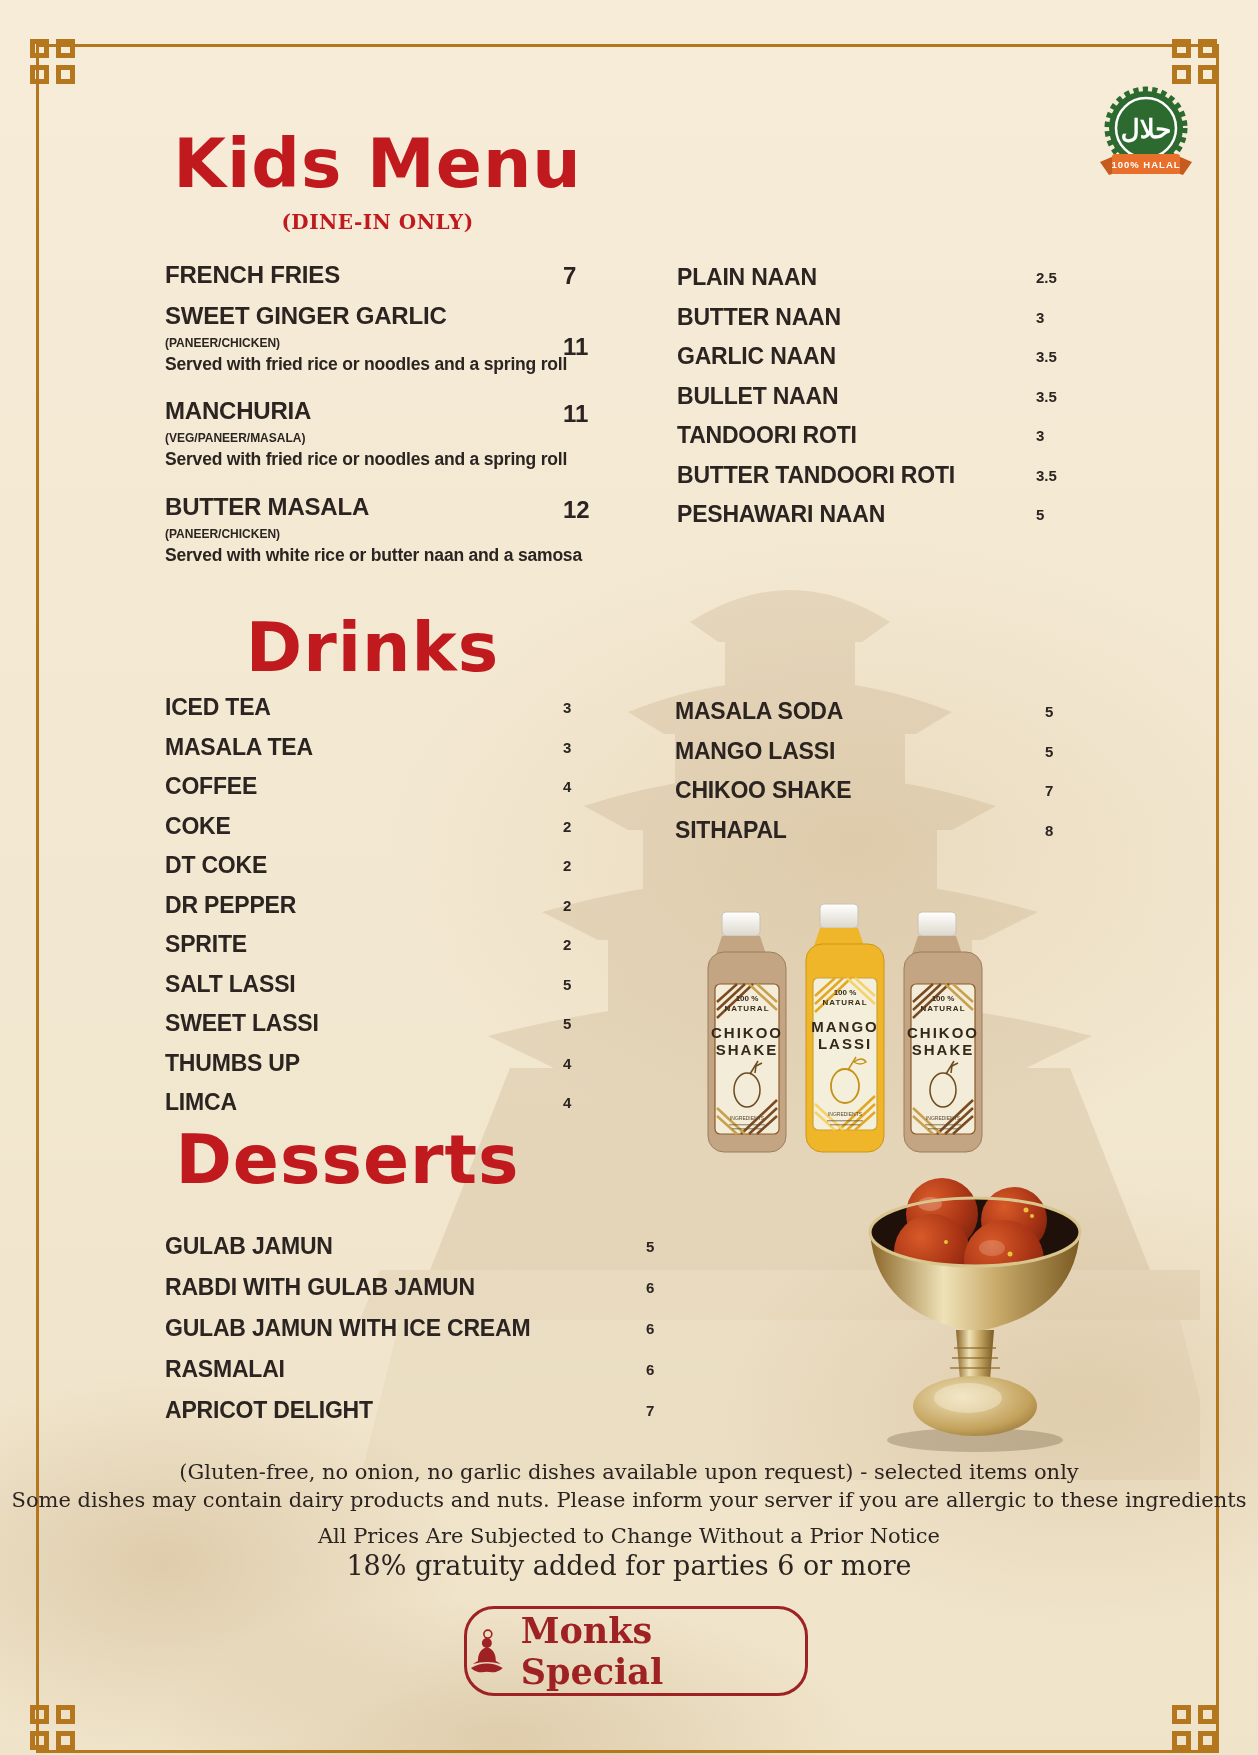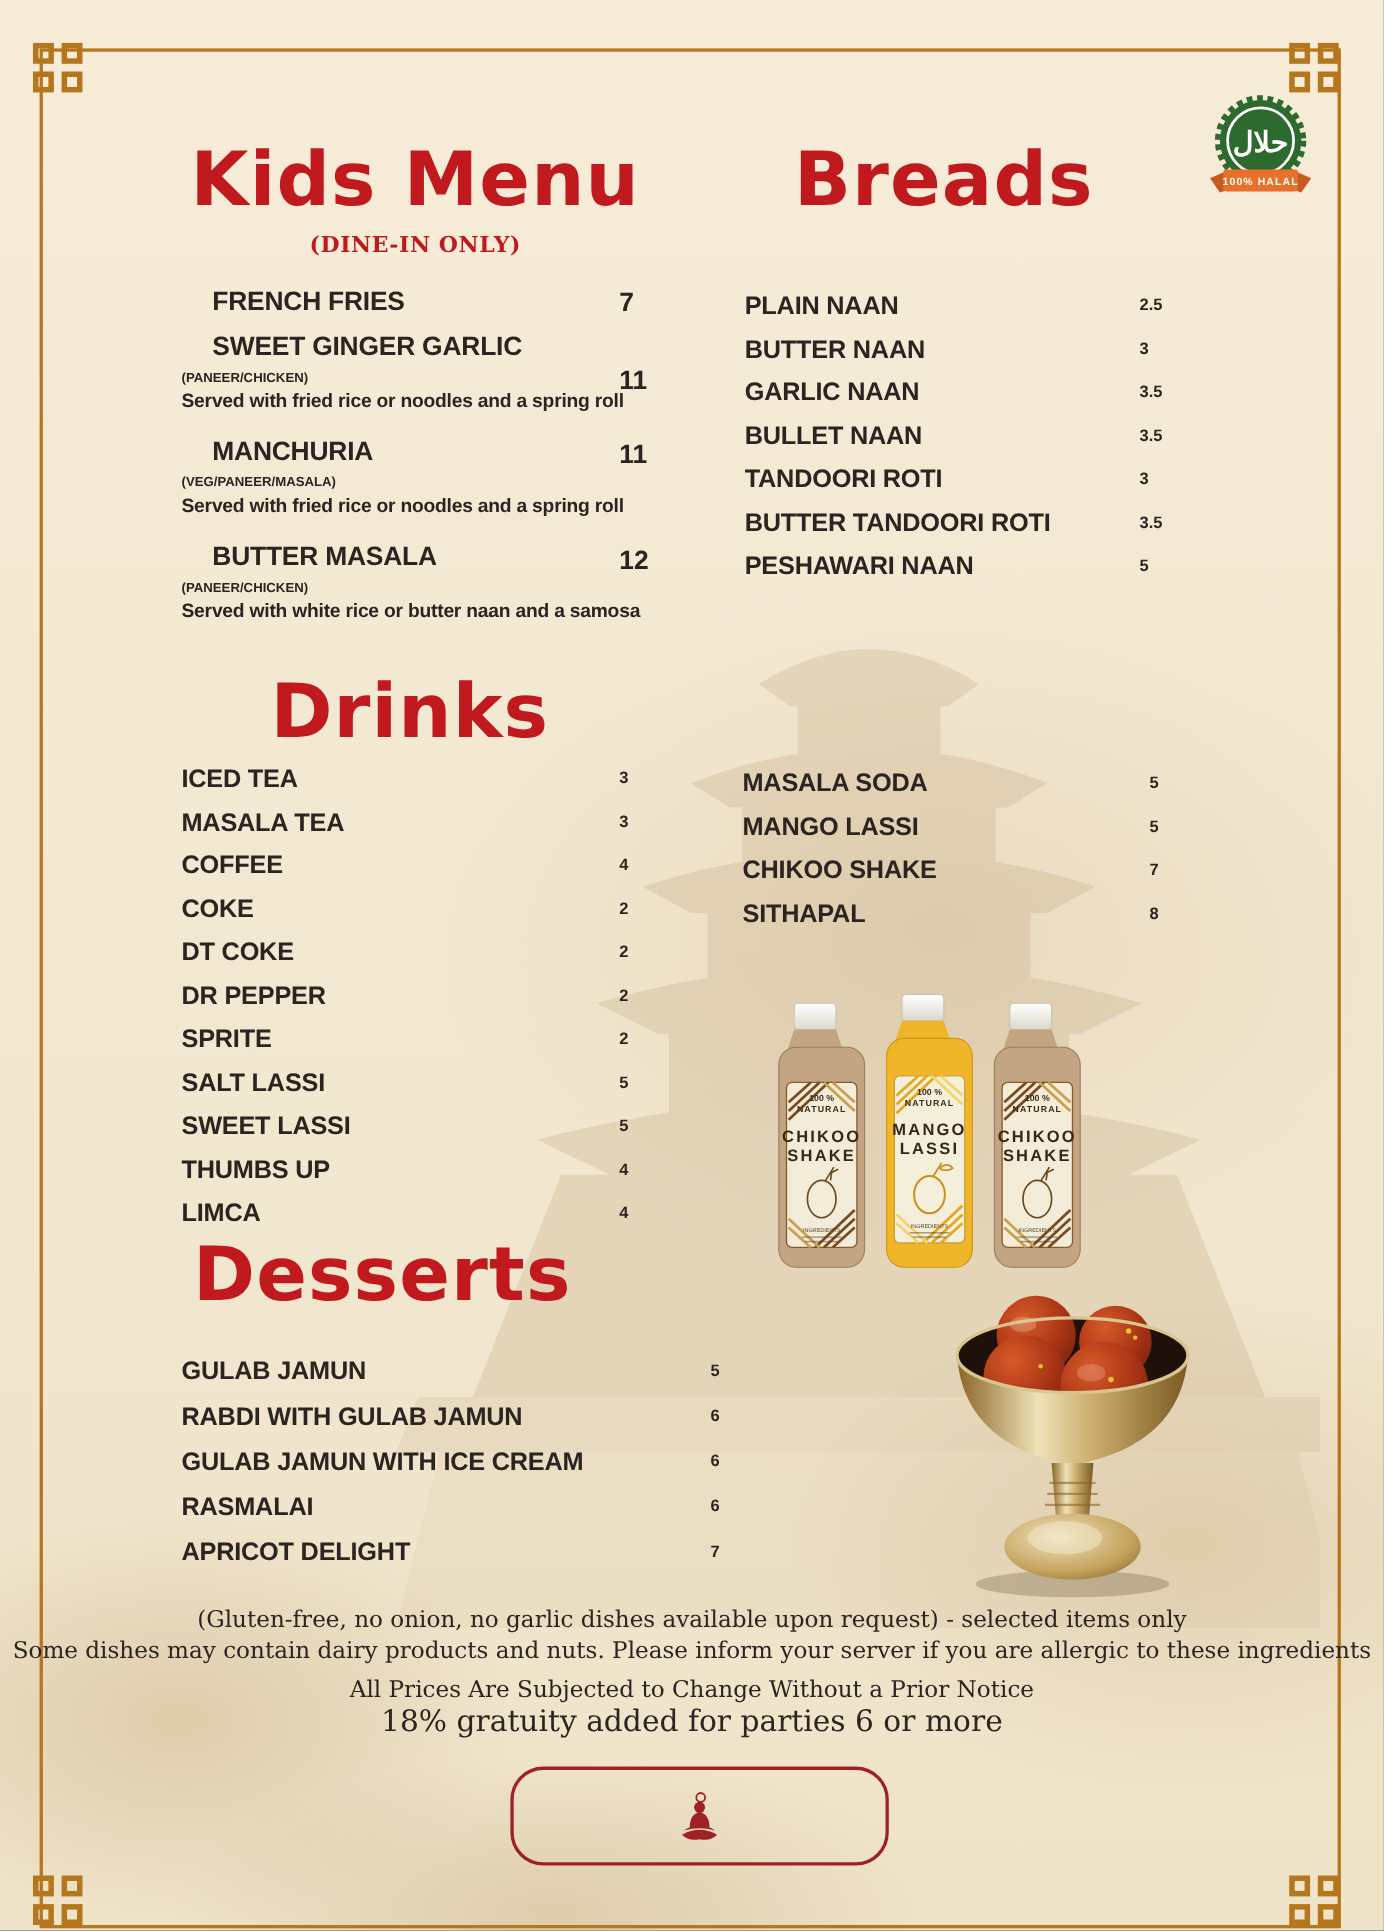--- a/index.html
+++ b/index.html
@@ -28,21 +28,21 @@
     font-size:68px;line-height:1;color:var(--red);text-align:center;letter-spacing:1px;}
   .sec-sub{position:absolute;text-align:center;font-family:"DejaVu Serif",serif;
     font-weight:bold;font-size:20px;color:var(--red);letter-spacing:.5px;}
 
   .mlist{position:absolute;}
   .mrow{position:relative;line-height:39.5px;height:39.5px;white-space:nowrap;}
   .nm{font-weight:bold;font-size:23px;letter-spacing:-.2px;}
   .pr{position:absolute;top:0;font-weight:bold;font-size:15px;}
 
   .kblock{position:absolute;left:165px;width:440px;}
-  .kblock .knm{font-weight:bold;font-size:24px;line-height:26px;letter-spacing:-.2px;margin-left:28px;}
+  .kblock .knm{font-weight:bold;font-size:24px;line-height:26px;letter-spacing:-.2px;}
   .kblock .kvar{font-weight:bold;font-size:12px;line-height:21px;margin-top:4px;}
   .kblock .kdesc{font-weight:bold;font-size:17.5px;line-height:21px;letter-spacing:-.2px;}
   .kblock .kpr{position:absolute;left:398px;font-weight:bold;font-size:24px;}
 
   .note{position:absolute;left:0;width:1258px;text-align:center;
     font-family:"DejaVu Serif",serif;color:var(--ink);}
   .special-btn{position:absolute;left:464px;top:1606px;width:338px;height:84px;
     border:3px solid var(--btnred);border-radius:30px;background:transparent;
     display:flex;align-items:center;justify-content:center;gap:14px;cursor:pointer;}
   .special-btn .lbl{font-family:"DejaVu Serif",serif;font-size:35px;font-weight:600;color:var(--btnred);}
@@ -130,21 +130,20 @@
     <div class="kdesc">Served with fried rice or noodles and a spring roll</div>
     <span class="kpr" style="top:2px">11</span>
   </div>
   <div class="kblock" style="top:494px">
     <div class="knm">BUTTER MASALA</div>
     <div class="kvar">(PANEER/CHICKEN)</div>
     <div class="kdesc">Served with white rice or butter naan and a samosa</div>
     <span class="kpr" style="top:2px">12</span>
   </div>
 
-  <div class="sec-title" style="left:640px;top:130px;width:436px">Breads</div>
   <div class="mlist" style="left:677px;top:258px;width:430px">
     <div class="mrow"><span class="nm">PLAIN NAAN</span><span class="pr" style="left:359px">2.5</span></div>
     <div class="mrow"><span class="nm">BUTTER NAAN</span><span class="pr" style="left:359px">3</span></div>
     <div class="mrow"><span class="nm">GARLIC NAAN</span><span class="pr" style="left:359px">3.5</span></div>
     <div class="mrow"><span class="nm">BULLET NAAN</span><span class="pr" style="left:359px">3.5</span></div>
     <div class="mrow"><span class="nm">TANDOORI ROTI</span><span class="pr" style="left:359px">3</span></div>
     <div class="mrow"><span class="nm">BUTTER TANDOORI ROTI</span><span class="pr" style="left:359px">3.5</span></div>
     <div class="mrow"><span class="nm">PESHAWARI NAAN</span><span class="pr" style="left:359px">5</span></div>
   </div>
 
@@ -287,15 +286,16 @@
   <div class="note" style="top:1550px;font-size:27px">18% gratuity added for parties 6 or more</div>
 
   <div class="special-btn">
     <svg width="40" height="46" viewBox="0 0 40 46">
       <circle cx="21" cy="6" r="4" fill="none" stroke="#9e2123" stroke-width="1.6"></circle>
       <circle cx="20" cy="15" r="5" fill="#9e2123"></circle>
       <path d="M20,19 C13,21 11,27 11,33 L29,33 C29,27 27,21 20,19 Z" fill="#9e2123"></path>
       <path d="M6,36 Q20,26 34,36 Q20,32 6,36 Z" fill="#9e2123"></path>
       <path d="M4,40 Q20,31 36,40 Q30,46 20,44 Q10,46 4,40 Z" fill="#9e2123"></path>
     </svg>
+    <span class="lbl">Monks Special</span>
   </div>
 
 </div>
 
 </body></html>

